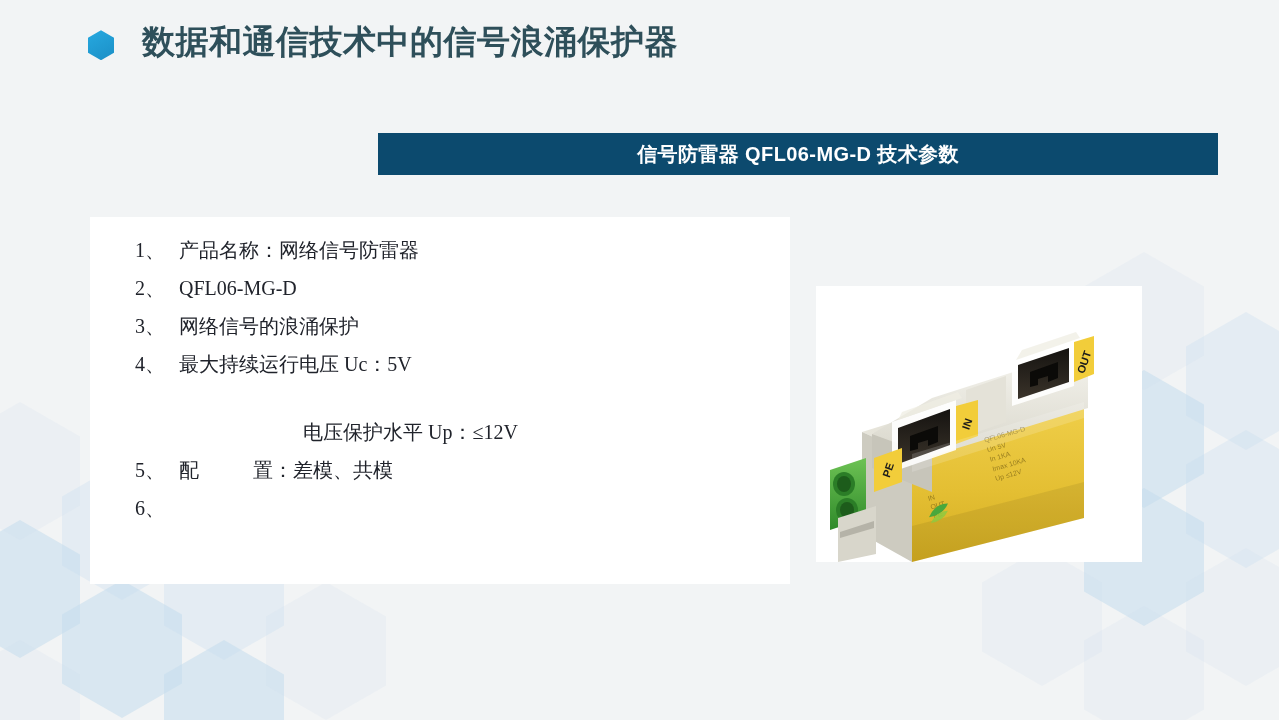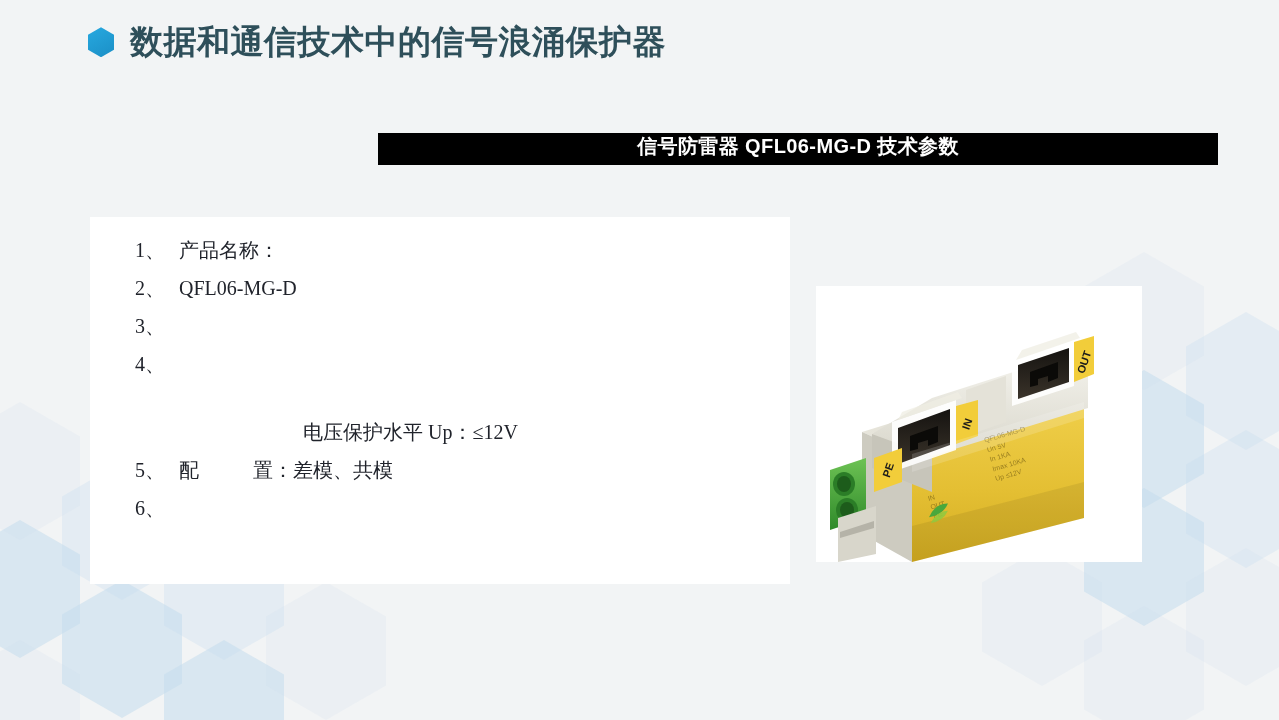--- a/index.html
+++ b/index.html
@@ -24,21 +24,21 @@
     background:#c4dced;
     clip-path:polygon(50% 0%, 100% 25%, 100% 75%, 50% 100%, 0% 75%, 0% 25%);
     opacity:.55;
   }
   .hex.soft { opacity:.30; }
   .hex.faint { opacity:.16; }
 
   
   #title-row {
     position:absolute; left:88px; top:24px;
-    display:flex; align-items:center; gap:16px;
+    display:flex; align-items:flex-end; gap:28px;
     z-index:5;
   }
   #hex-bullet {
     width:26px; height:30px;
     background:linear-gradient(150deg,#27a9e0 0%,#1b8fc6 100%);
     clip-path:polygon(50% 0%, 100% 25%, 100% 75%, 50% 100%, 0% 75%, 0% 25%);
     flex:none;
   }
   #page-title {
     font-family:"Liberation Sans", sans-serif;
@@ -47,23 +47,23 @@
     line-height:1.1;
     color:#2e4f5a;
     letter-spacing:.5px;
     white-space:nowrap;
   }
 
   
   #banner {
     position:absolute;
     left:378px; top:133px;
-    width:840px; height:32px;
-    background:#000000;
-    display:flex; align-items:flex-start; justify-content:center;
+    width:840px; height:42px;
+    background:#0c4a6e;
+    display:flex; align-items:center; justify-content:center;
     z-index:5;
   }
   #banner-text {
     font-family:"Liberation Sans", sans-serif;
     font-weight:bold;
     font-size:20px;
     color:#ffffff;
     letter-spacing:.4px;
     white-space:nowrap;
   }
@@ -151,33 +151,36 @@
 <div id="banner">
   <span id="banner-text">信号防雷器 QFL06-MG-D 技术参数</span>
 </div>
 
 <div id="spec-card">
   <div id="spec-list">
 
     <div class="spec-line">
       <span class="spec-num">1、</span>
       <span class="spec-label">产品名称：</span>
+      <span class="spec-value">网络信号防雷器</span>
     </div>
 
     <div class="spec-line">
       <span class="spec-num">2、</span>
       <span class="spec-value ascii">QFL06-MG-D</span>
     </div>
 
     <div class="spec-line">
       <span class="spec-num">3、</span>
+      <span class="spec-value">网络信号的浪涌保护</span>
     </div>
 
     <div class="spec-line">
       <span class="spec-num">4、</span>
+      <span class="spec-value">最大持续运行电压 Uc：5V</span>
     </div>
 
     <div id="sub-gap"></div>
 
     <div class="spec-sub">电压保护水平 Up：≤12V</div>
 
     <div class="spec-line">
       <span class="spec-num">5、</span>
       <span class="spec-label">配</span>
       <span class="wide-gap"></span>

